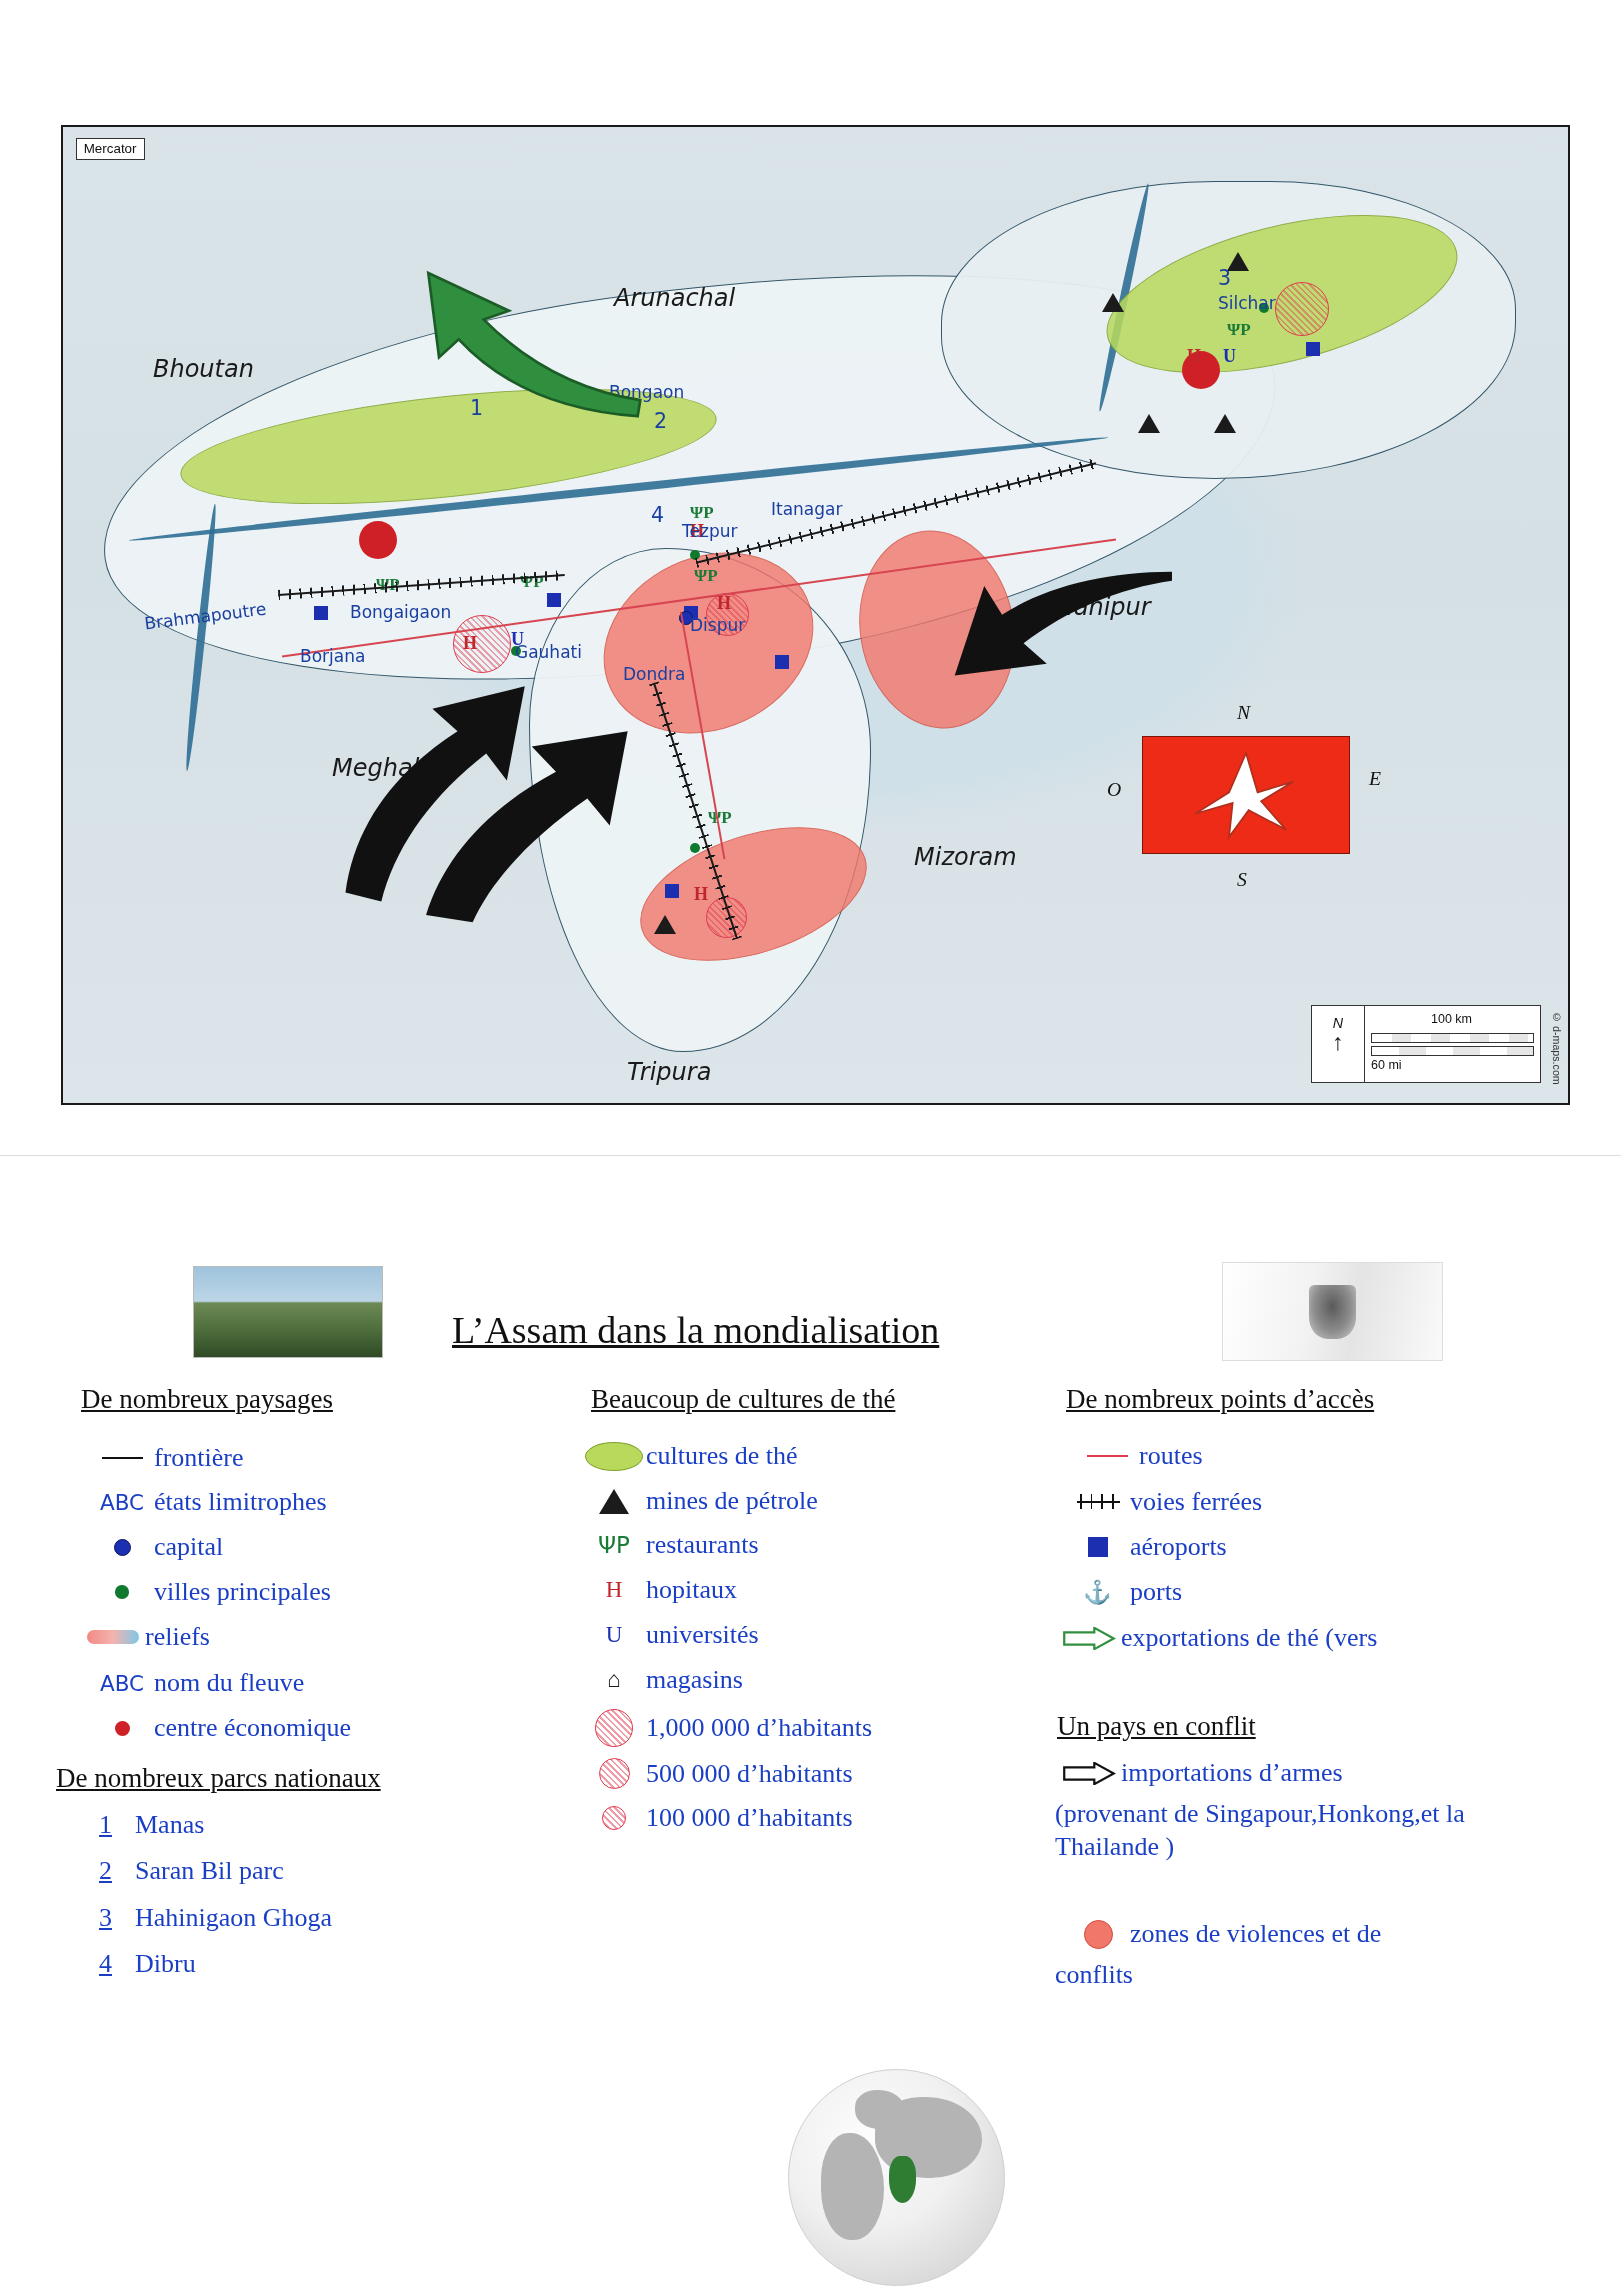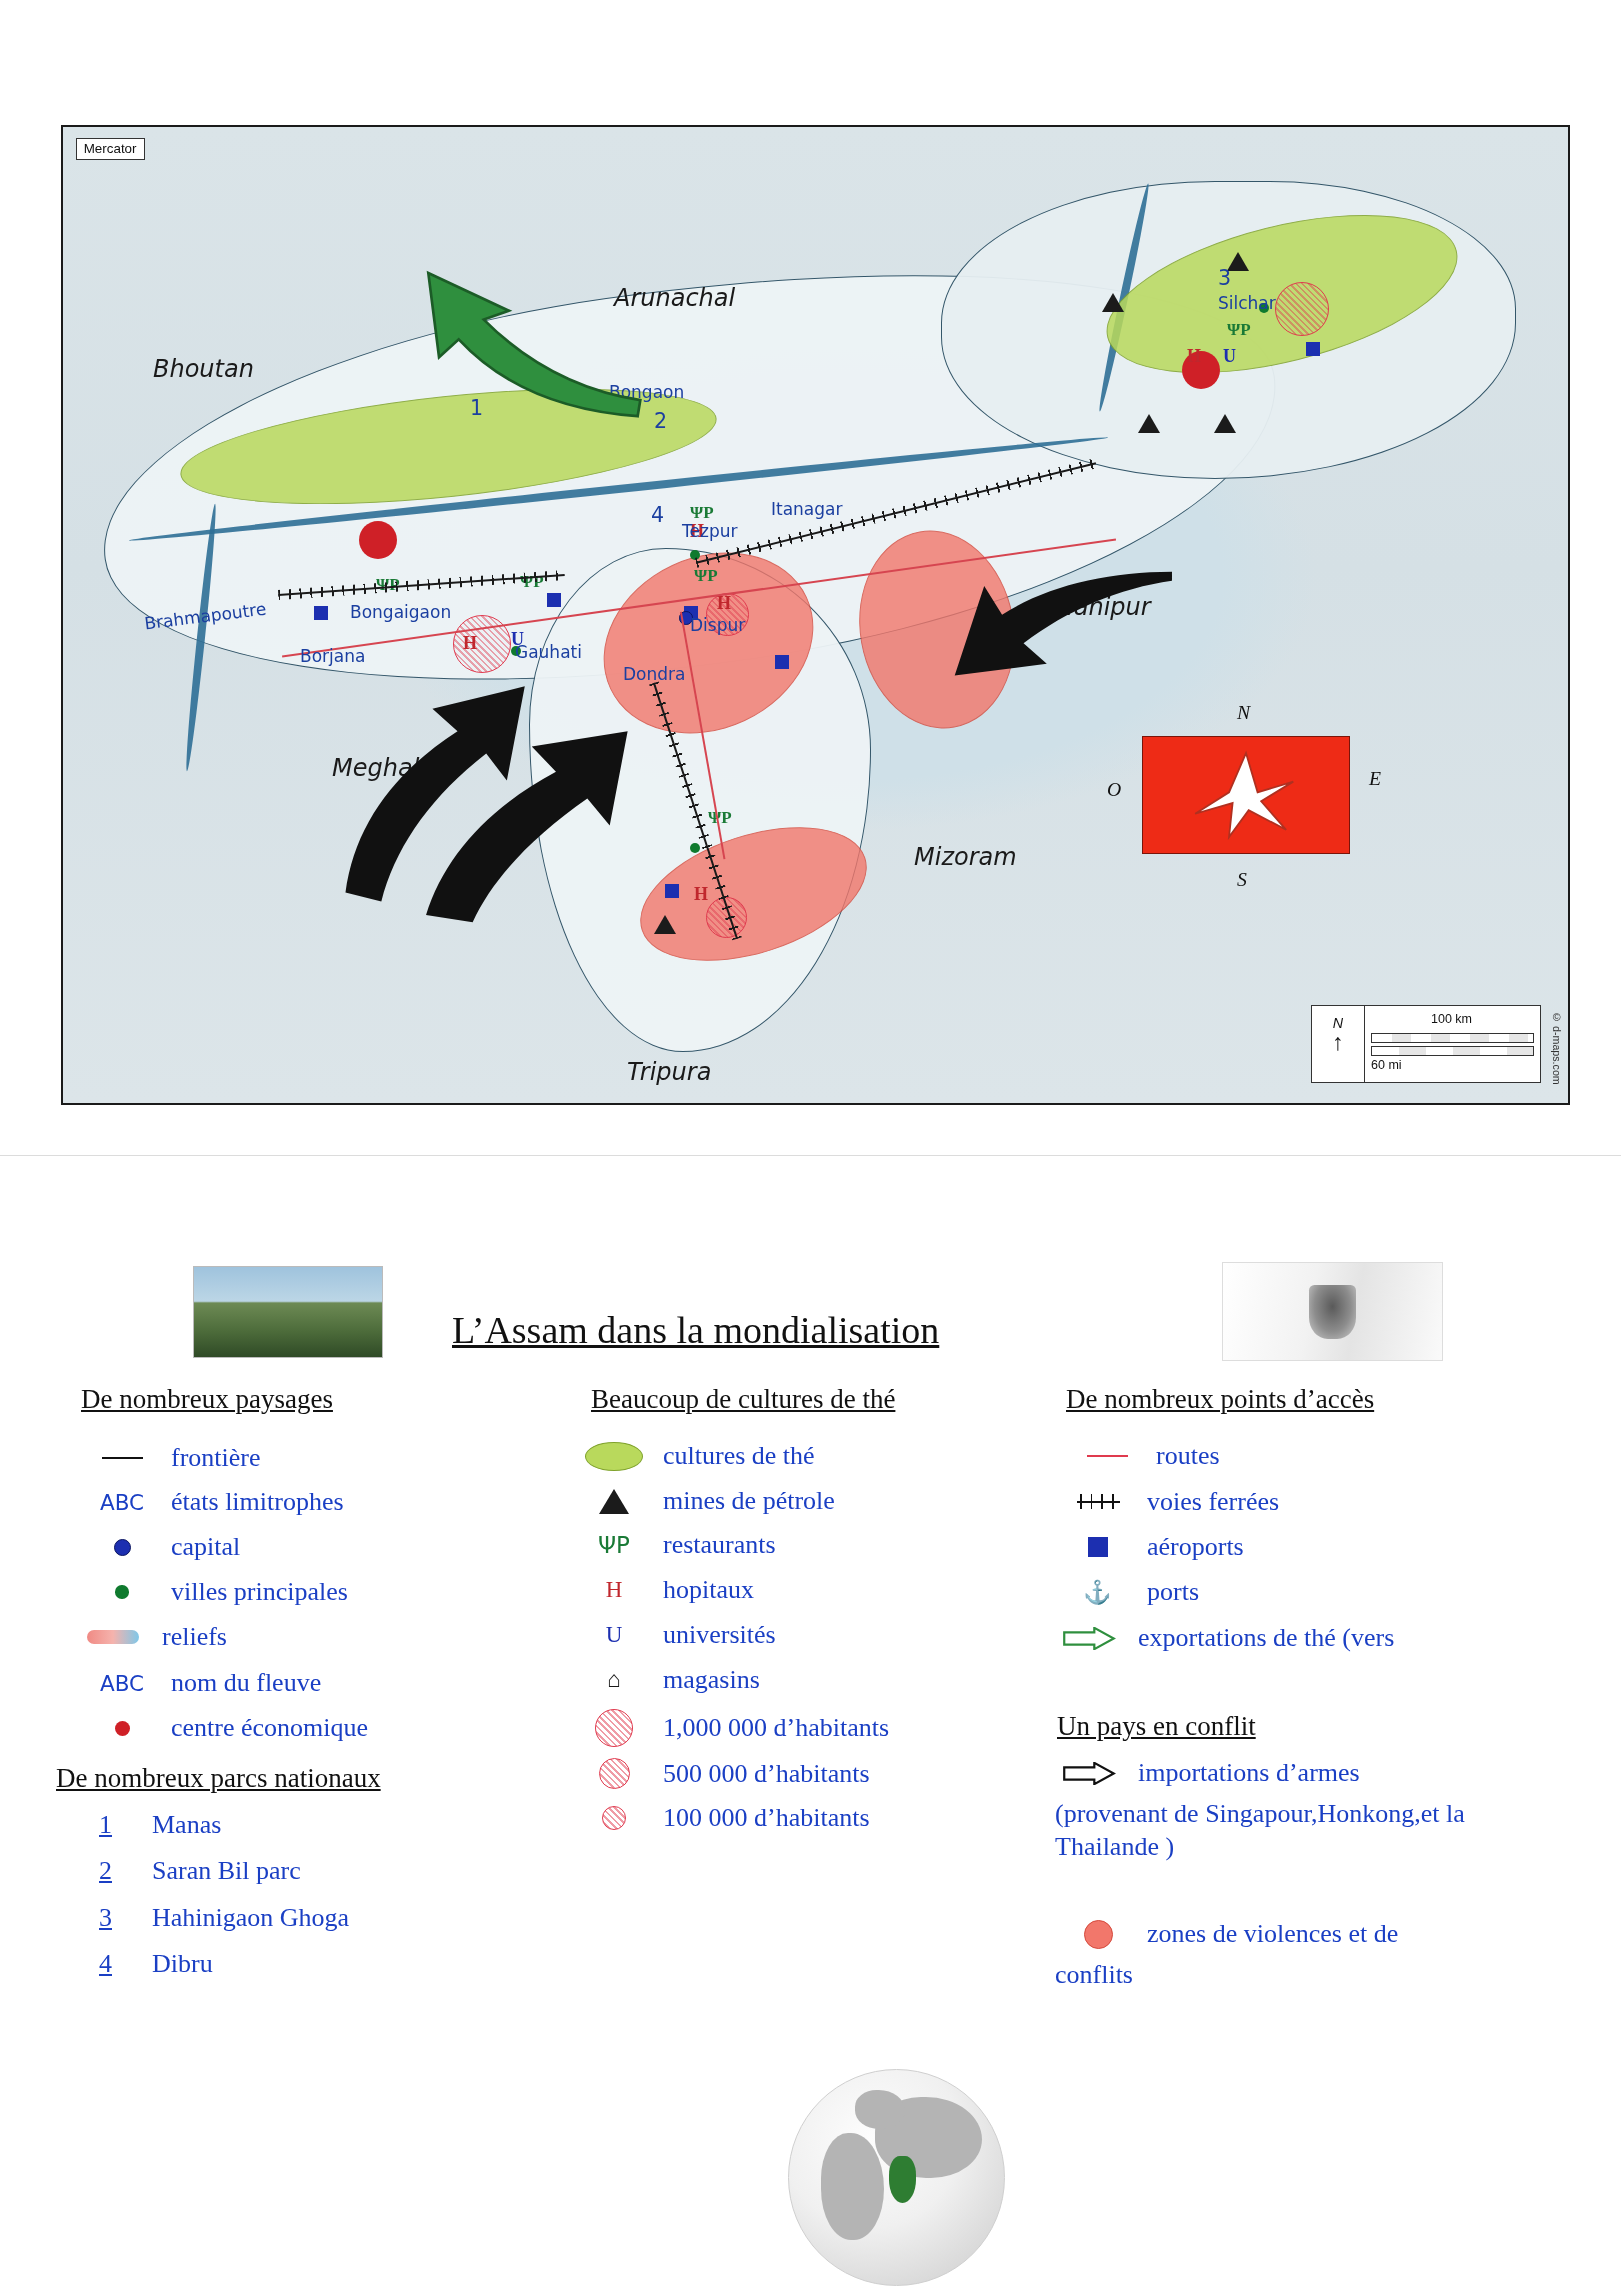--- a/index.html
+++ b/index.html
@@ -226,21 +226,21 @@
     position: absolute;
     font-size: 27px;
     color: #111;
     text-decoration: underline;
     white-space: nowrap;
   }
   .legend-row {
     position: absolute;
     display: flex;
     align-items: center;
-    gap: 17px;
+    gap: 0;
     white-space: nowrap;
   }
   .legend-row .lbl {
     font-size: 26px;
     color: #1a3fc4;
   }
   .sym {
     width: 64px;
     display: flex;
     justify-content: center;

